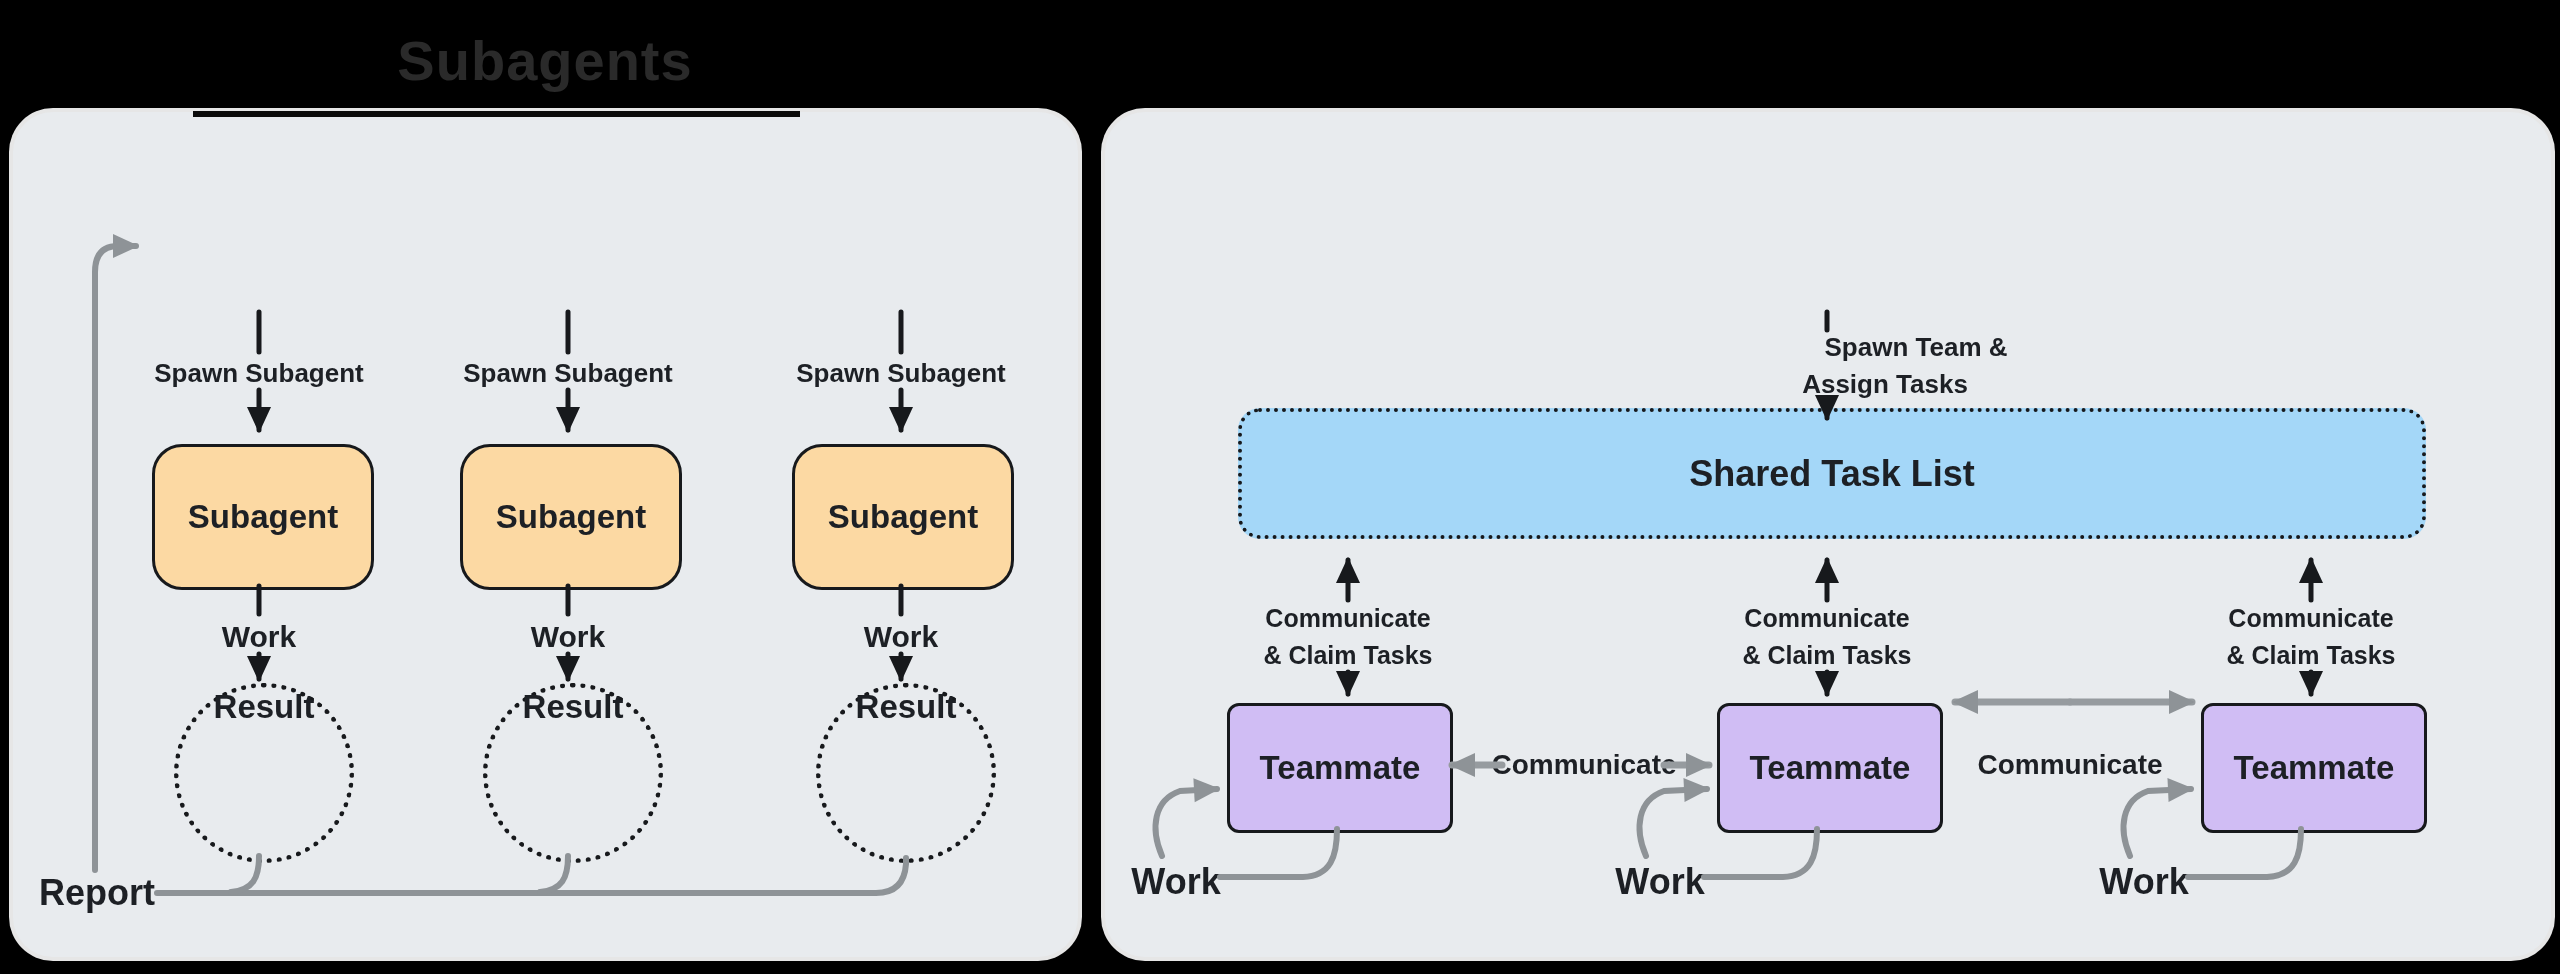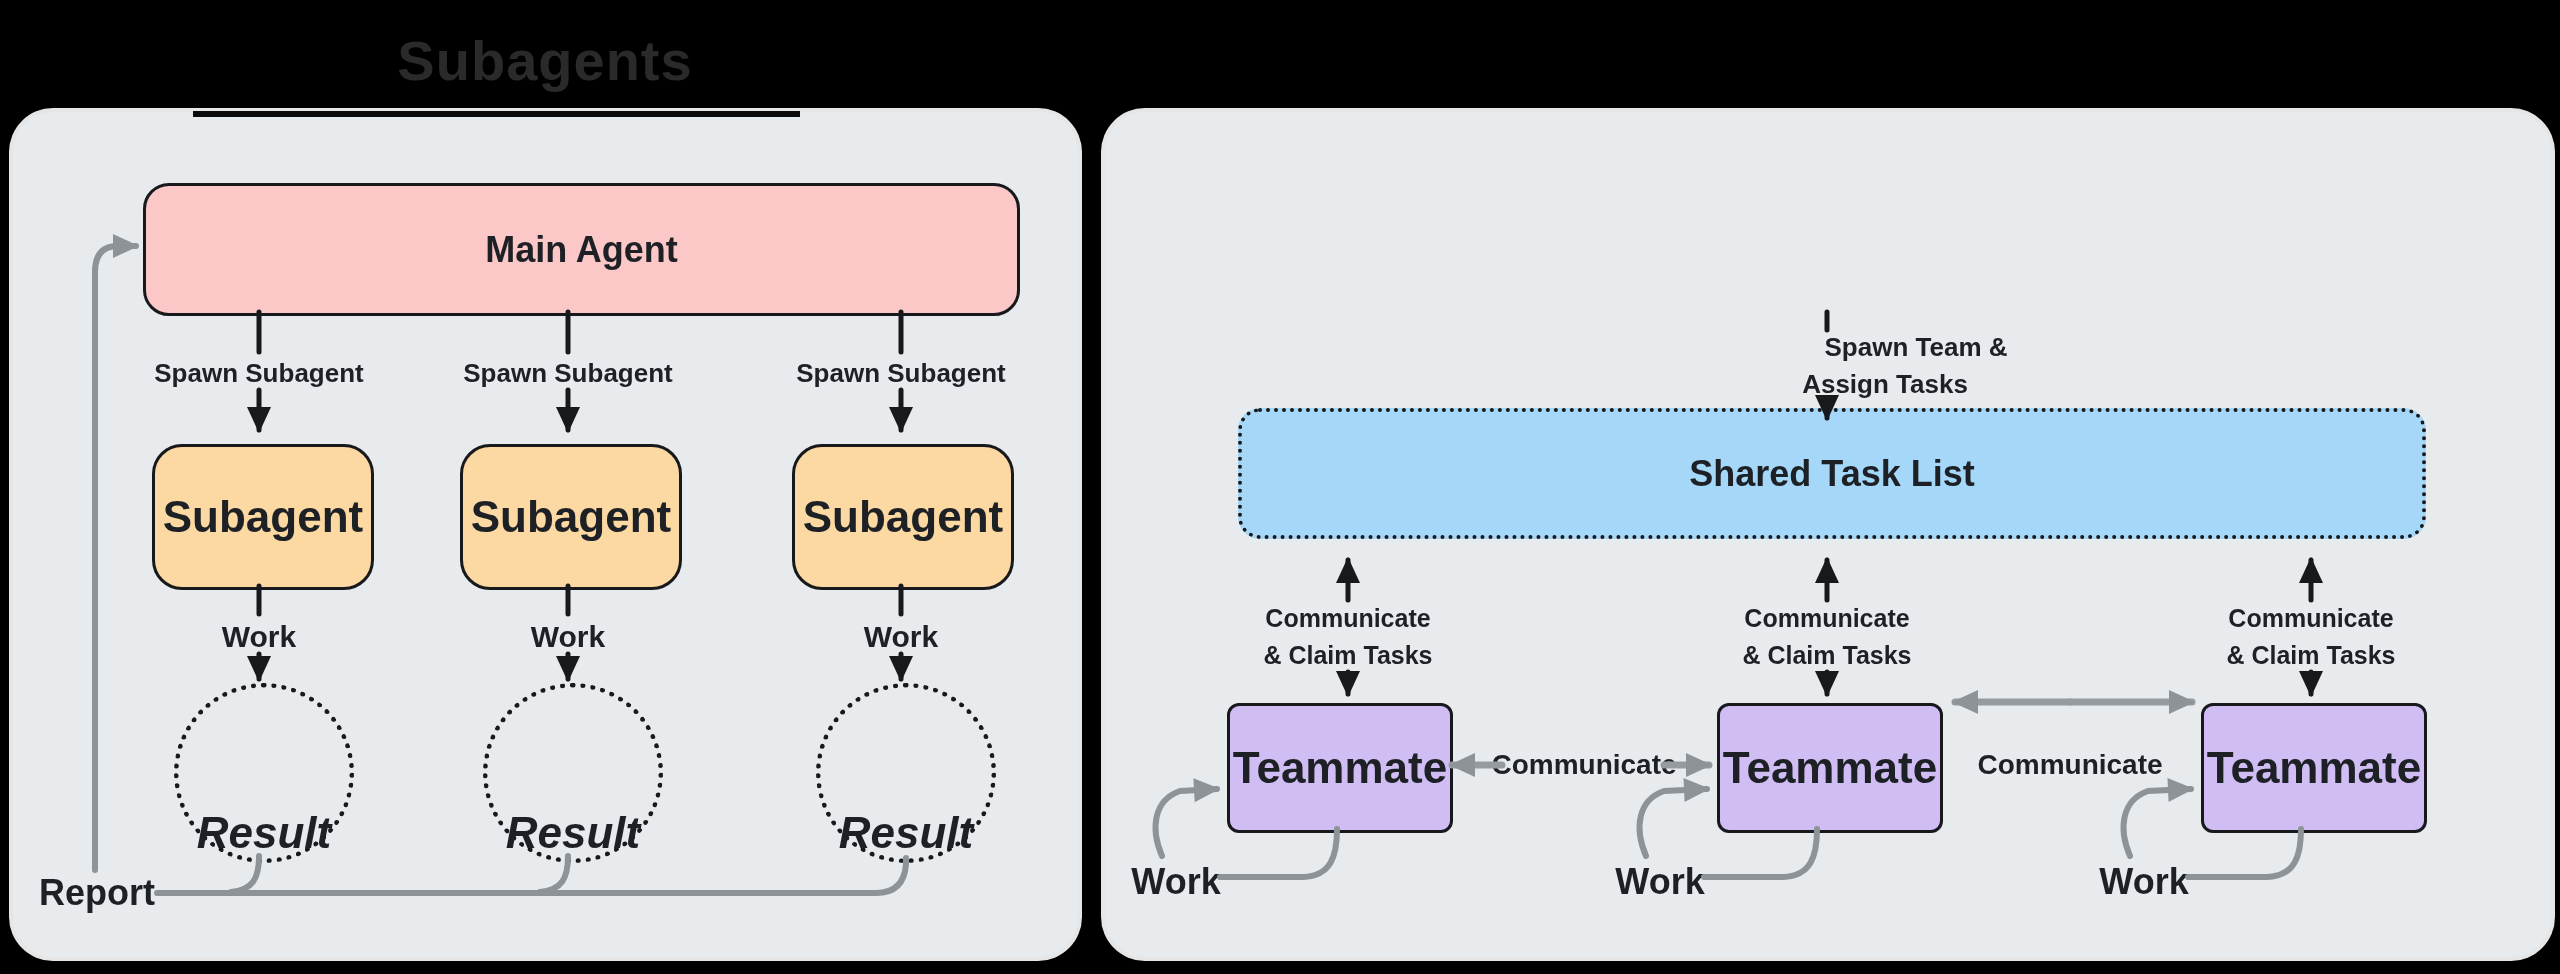--- a/index.html
+++ b/index.html
@@ -10,40 +10,37 @@
   .title{position:absolute;transform:translate(-50%,-50%);font-size:56px;font-weight:600;
          color:#2a2a2a;white-space:nowrap;letter-spacing:1px;}
   .node{position:absolute;border:3px solid #17191c;display:flex;align-items:center;
         justify-content:center;text-align:center;}
   .node span{font-weight:600;color:#1d2025;}
   .pink{background:#fcc7c7;border-radius:26px;}
   .orange{background:#fcd9a3;border-radius:30px;}
   .blue{background:#a4d7f8;border:4px dotted #17191c;border-radius:22px;}
   .purple{background:#d0bdf4;border-radius:12px;}
   .circle{position:absolute;width:170px;height:170px;border:5px dotted #17191c;border-radius:50%;
-          display:flex;align-items:flex-end;justify-content:center;background:transparent;font-style:italic;}
+          display:flex;align-items:flex-start;justify-content:center;background:transparent;}
   .lbl{position:absolute;transform:translate(-50%,-50%);white-space:nowrap;font-weight:600;
        color:#1d2025;text-align:center;}
   .f26{font-size:26px;} .f25{font-size:25px;} .f28{font-size:28px;} .f30{font-size:30px;}
-  .f34{font-size:44px;} .f36{font-size:36px;}
+  .f34{font-size:33px;} .f36{font-size:36px;}
   svg{position:absolute;left:0;top:0;pointer-events:none;}
 </style>
 </head>
 <body>
 
 <div id="stage">
 
   <div class="panel" style="left:13px;top:112px;width:1065px;height:845px;"></div>
   <div class="panel" style="left:1105px;top:112px;width:1446px;height:845px;"></div>
 
   <div class="title" style="left:545px;top:60px;">Subagents</div>
 
-  <div class="node pink" style="left:143px;top:183px;width:871px;height:127px;">
-    <span class="f36">Main Agent</span>
-  </div>
 
   <div class="lbl f26" style="left:259px;top:373px;">Spawn Subagent</div>
   <div class="lbl f26" style="left:568px;top:373px;">Spawn Subagent</div>
   <div class="lbl f26" style="left:901px;top:373px;">Spawn Subagent</div>
 
   <div class="node orange" style="left:152px;top:444px;width:216px;height:140px;">
     <span class="f34">Subagent</span>
   </div>
   <div class="node orange" style="left:460px;top:444px;width:216px;height:140px;">
     <span class="f34">Subagent</span>

